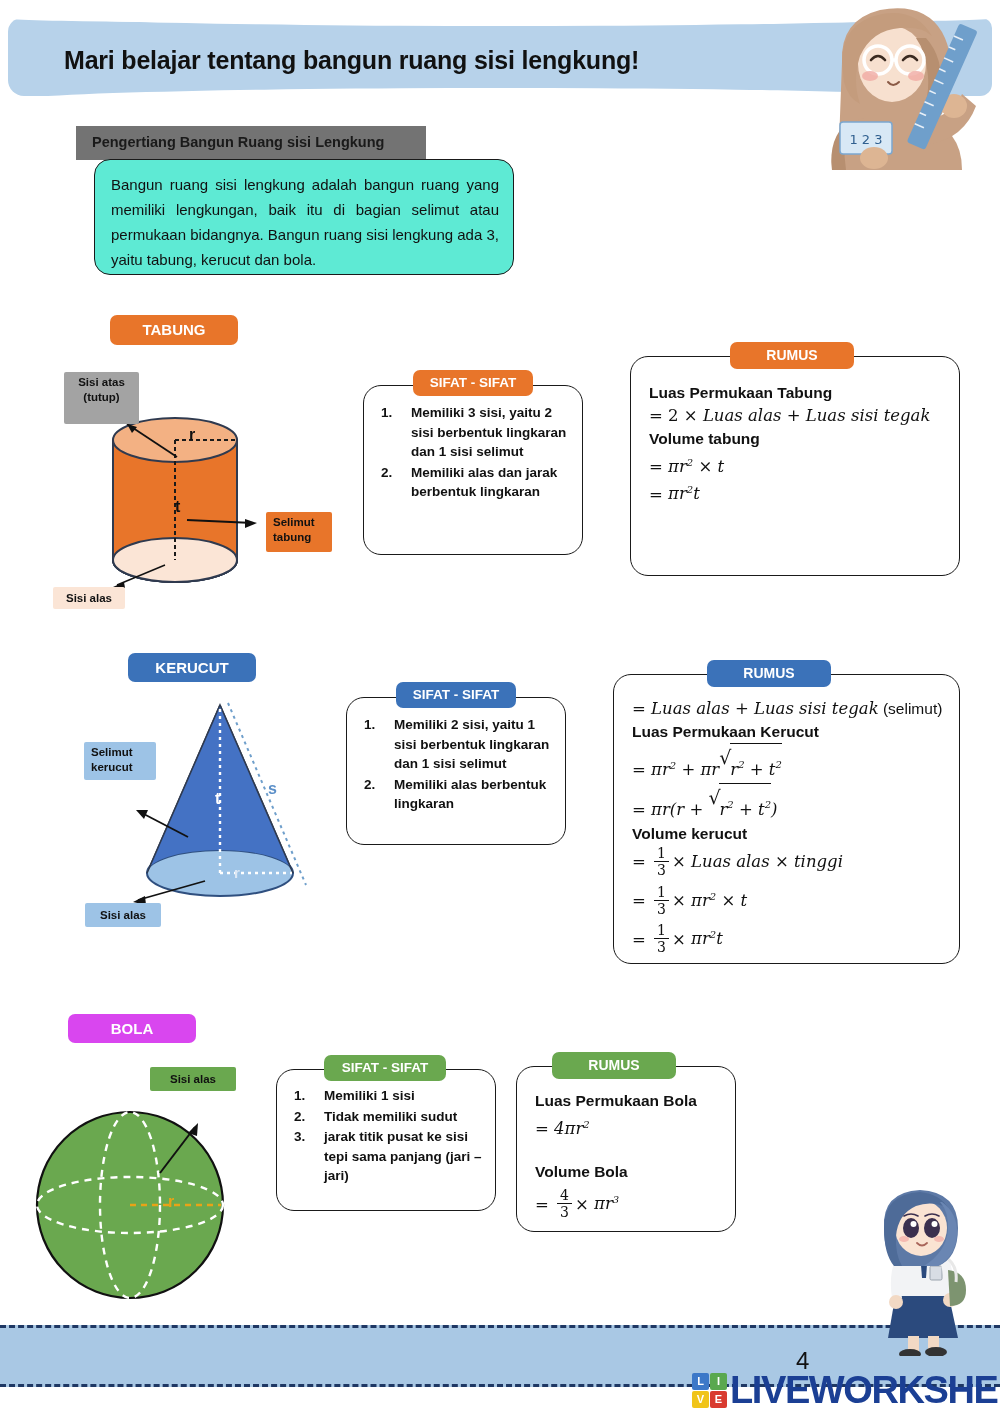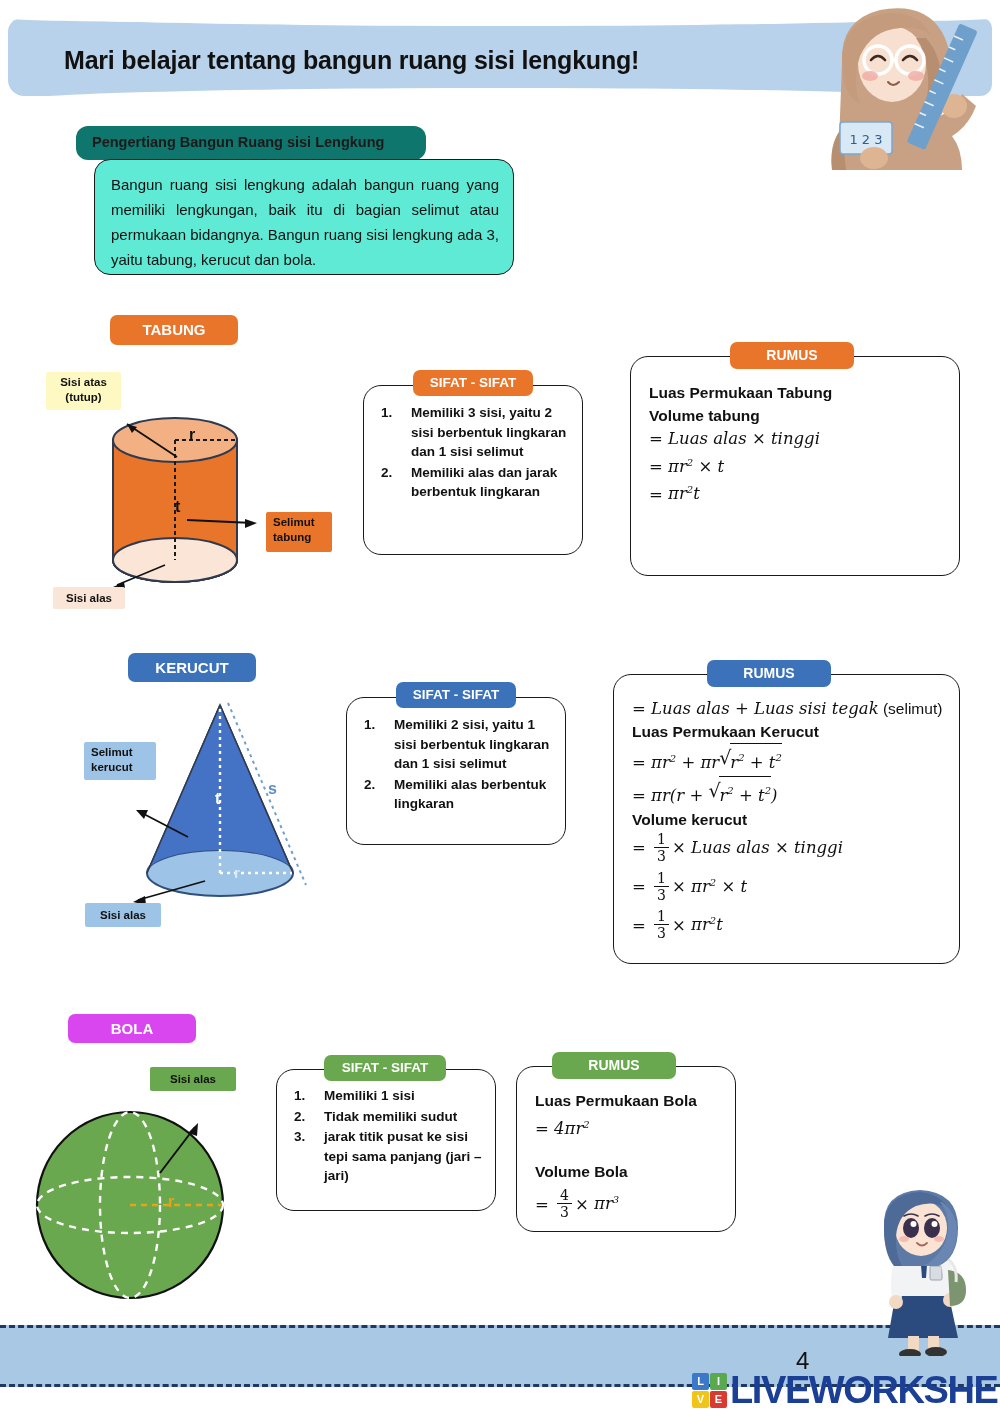--- a/index.html
+++ b/index.html
@@ -75,22 +75,22 @@
     height: 168px;
   }
 
   
   .pengertian-tab {
     position: absolute;
     left: 76px;
     top: 126px;
     width: 350px;
     height: 34px;
-    background: #0f766e;
-    border-radius: 12px;
+    background: #737373;
+    border-radius: 0;
     box-sizing: border-box;
   }
   .pengertian-tab-label {
     position: absolute;
     left: 16px;
     top: 8px;
     font-size: 14.5px;
     font-weight: bold;
     color: #1a1a1a;
   }
@@ -216,21 +216,21 @@
   .sqrt .rad {
     position: absolute;
     left: 0;
     top: 1px;
     font-style: normal;
     font-size: 19px;
   }
   .sqrt .bar {
     display: inline-block;
     border-top: 1.3px solid #111;
-    padding-top: 1px;
+    padding-top: 8px;
   }
 
   
   .cyl-wrap { position: absolute; left: 95px; top: 415px; width: 200px; height: 175px; }
 
   
   .callout {
     position: absolute;
     text-align: center;
     font-size: 11.5px;
@@ -403,21 +403,21 @@
     <line x1="92" y1="105" x2="158" y2="108" stroke="#111111" stroke-width="1.8"></line>
     <polygon points="162,108 150,104 150,113" fill="#111111"></polygon>
 
     <line x1="70" y1="150" x2="22" y2="170" stroke="#111111" stroke-width="1.4"></line>
     <polygon points="18,172 29,167 30,173" fill="#111111"></polygon>
   </svg>
 </div>
 <div style="position:absolute; left:189px; top:426px; font-size:16px; font-weight:bold; color:#111;">r</div>
 <div style="position:absolute; left:175px; top:498px; font-size:16px; font-weight:bold; color:#111;">t</div>
 
-<div class="callout" style="left:46px; top:372px; width:75px; height:38px; background:#fef9c3;">
+<div class="callout" style="left:64px; top:372px; width:75px; height:52px; background:#a3a3a3;">
   <span>Sisi atas</span><br>
   <span>(tutup)</span>
 </div>
 <div class="callout" style="left:266px; top:512px; width:66px; height:40px; background:#e8752a; text-align:left; padding-left:7px;">
   <span>Selimut</span><br>
   <span>tabung</span>
 </div>
 <div class="callout" style="left:53px; top:587px; width:72px; height:22px; background:#fbe5d6; padding-top:4px;">
   <span>Sisi alas</span>
 </div>
@@ -431,22 +431,22 @@
     <li><span class="num">2.</span><span>Memiliki alas dan jarak berbentuk lingkaran</span></li>
   </ul>
 </div>
 
 <div class="tag" style="left:730px; top:342px; width:124px; height:27px; background:#e8752a; font-size:14px; padding-top:5px;">
   <span>RUMUS</span>
 </div>
 <div class="panel" style="left:630px; top:356px; width:330px; height:220px;">
   <div class="formula-block" style="left:18px; top:24px;">
     <span class="fline fhead">Luas Permukaan Tabung</span>
+    <span class="fline"><span class="fup">= 2 × </span><span class="fmath">Luas alas</span><span class="fup"> + </span><span class="fmath">Luas sisi tegak</span></span>
     <span class="fline fhead">Volume tabung</span>
-    <span class="fline"><span class="fup">= </span><span class="fmath">Luas alas</span><span class="fup"> × </span><span class="fmath">tinggi</span></span>
     <span class="fline"><span class="fup">= </span><span class="fmath">πr<sup class="ex">2</sup></span><span class="fup"> × </span><span class="fmath">t</span></span>
     <span class="fline"><span class="fup">= </span><span class="fmath">πr<sup class="ex">2</sup>t</span></span>
   </div>
 </div>
 
 <div class="tag" style="left:128px; top:653px; width:128px; height:29px; background:#3b72b9; font-size:15px; padding-top:6px;">
   <span>KERUCUT</span>
 </div>
 
 <div style="position:absolute; left:110px; top:695px; width:210px; height:215px;">

